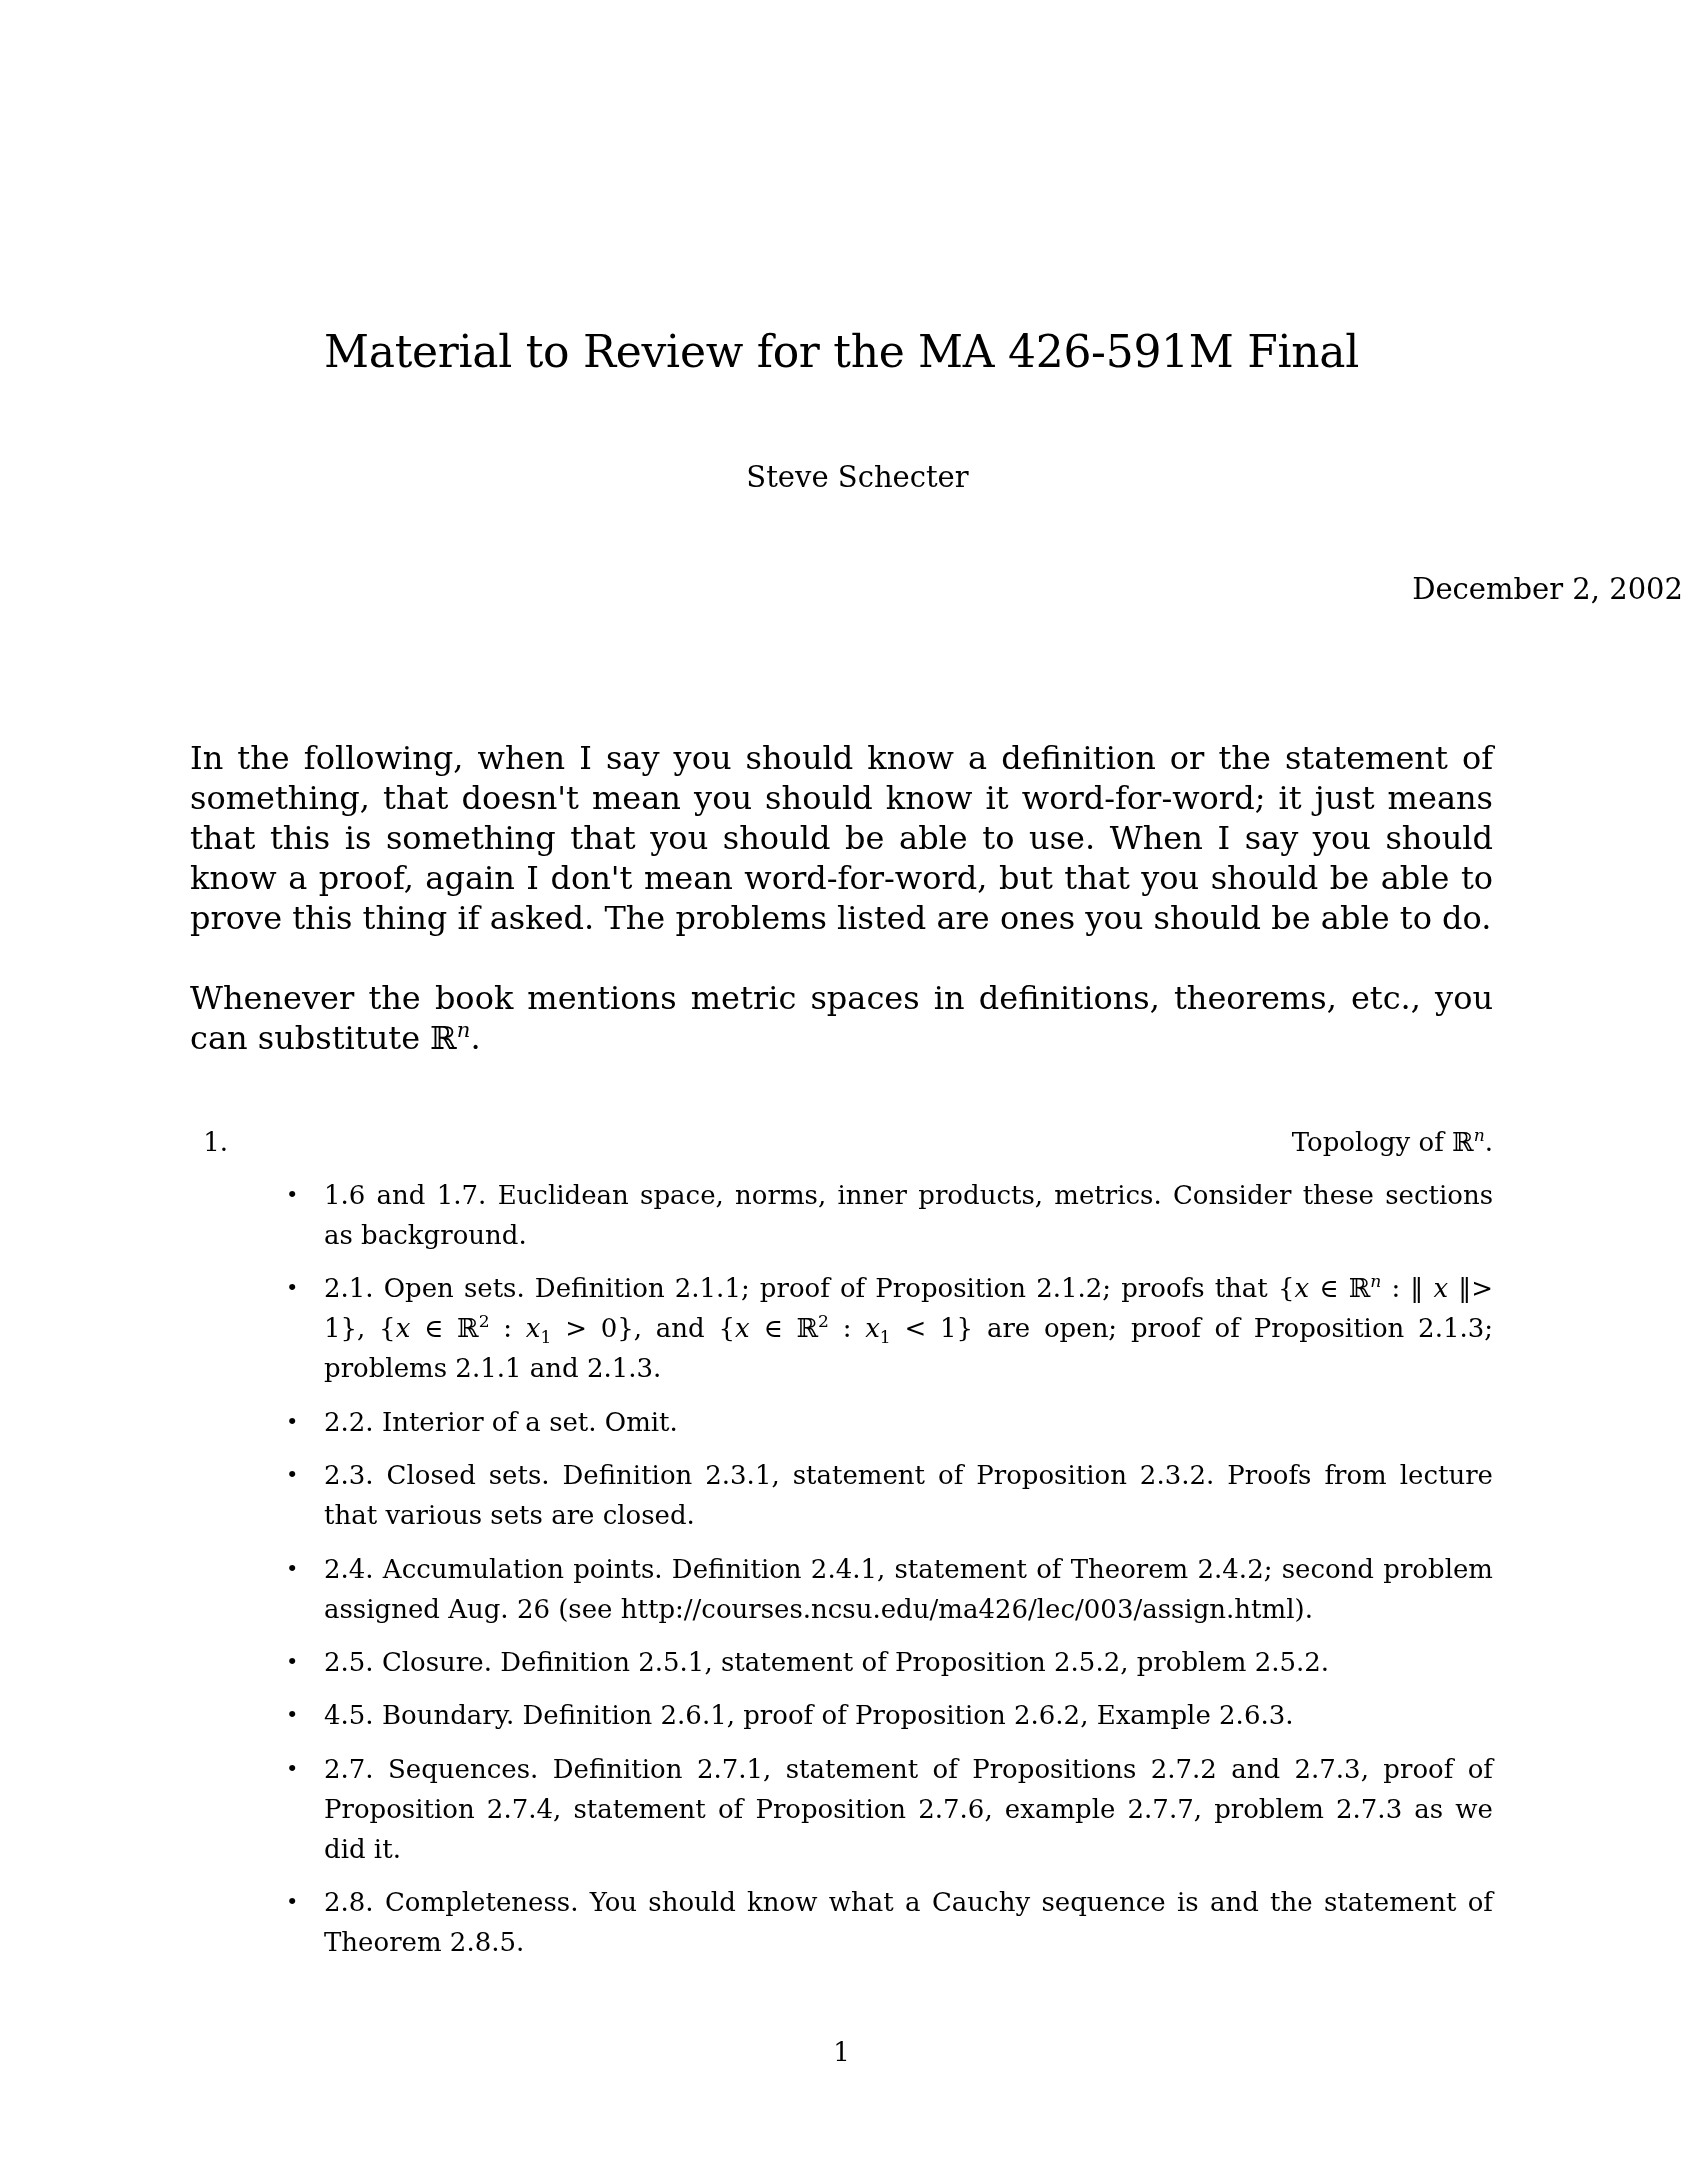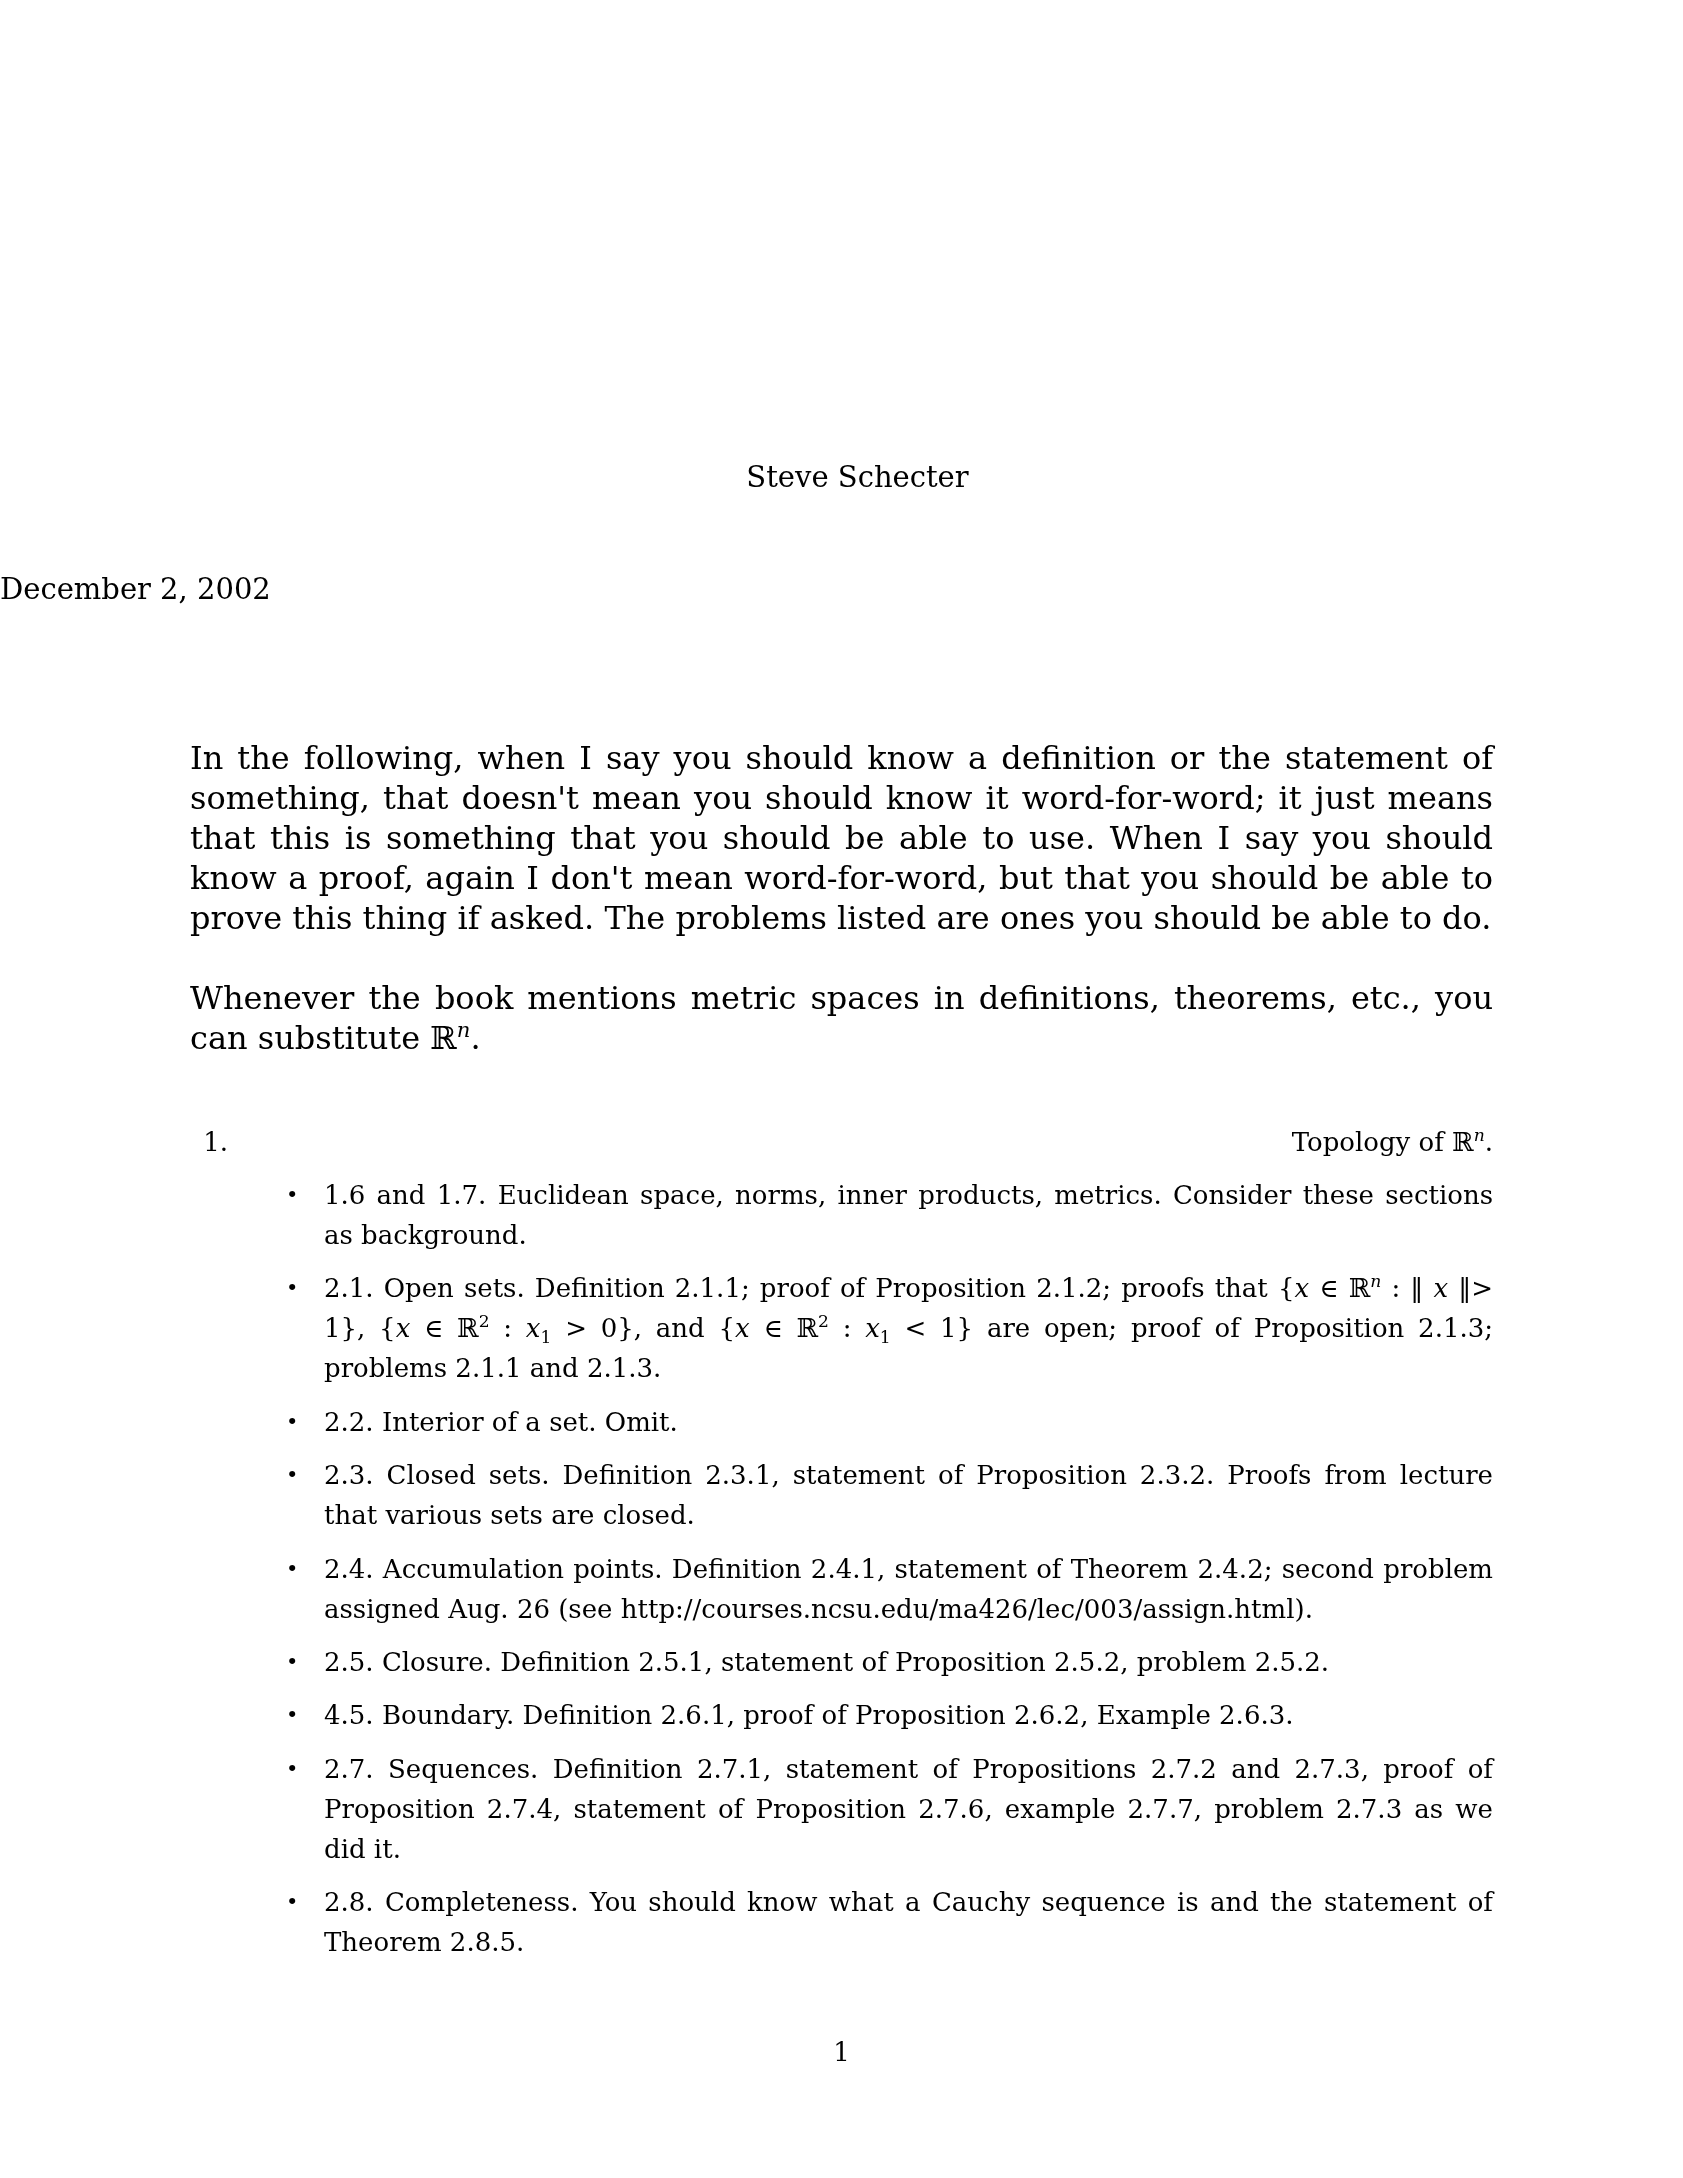--- a/index.html
+++ b/index.html
@@ -37,21 +37,21 @@
     text-align: center;
     font-size: 29px;
     font-weight: normal;
     margin-left: 16px;
   }
   .date {
     position: absolute;
     top: 572px;
     left: 0;
     width: 1683px;
-    text-align: left;
+    text-align: right;
     font-size: 29px;
     font-weight: normal;
   }
 
   
   .body-block {
     position: absolute;
     top: 738px;
     left: 190px;
     width: 1303px;
@@ -132,20 +132,21 @@
     width: 1683px;
     text-align: center;
     font-size: 26px;
   }
 </style>
 </head>
 <body>
 
 <div class="page">
 
+  <h1 class="title">Material to Review for the MA 426-591M Final</h1>
 
   <div class="author">Steve Schecter</div>
 
   <div class="date">December 2, 2002</div>
 
   <div class="body-block">
 
     <p class="para">In the following, when I say you should know a definition or the statement of something, that doesn't mean you should know it word-for-word; it just means that this is something that you should be able to use. When I say you should know a proof, again I don't mean word-for-word, but that you should be able to prove this thing if asked. The problems listed are ones you should be able to do.</p>
 
     <p class="para"><span>Whenever the book mentions metric spaces in definitions, theorems, etc., you can substitute </span><span class="bb">ℝ</span><sup class="sm">n</sup><span>.</span></p>

